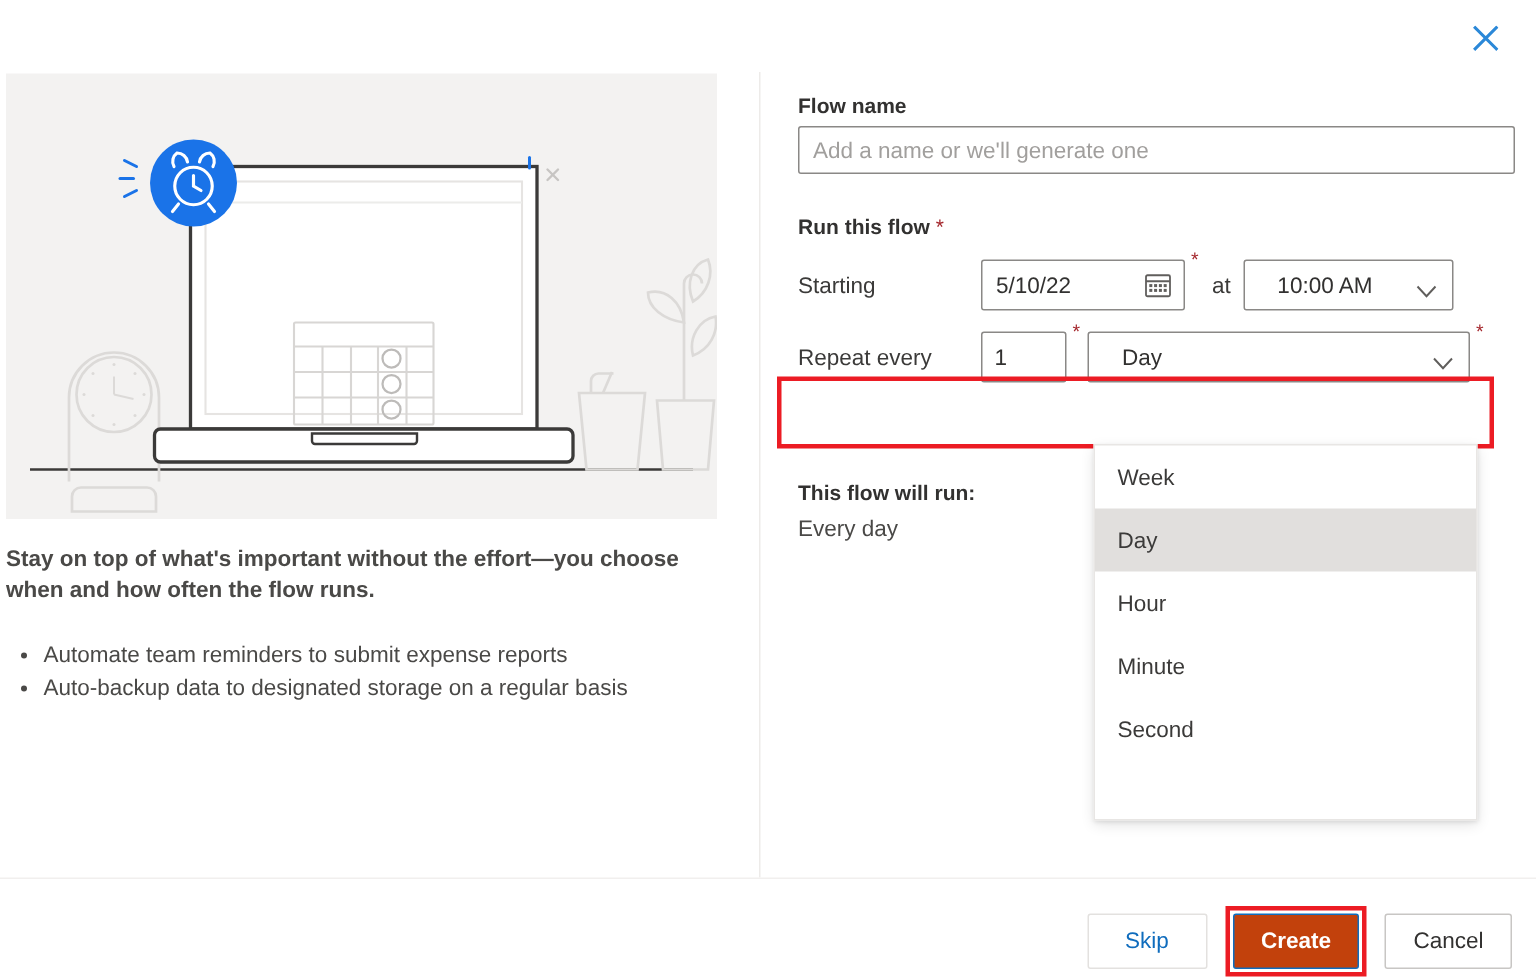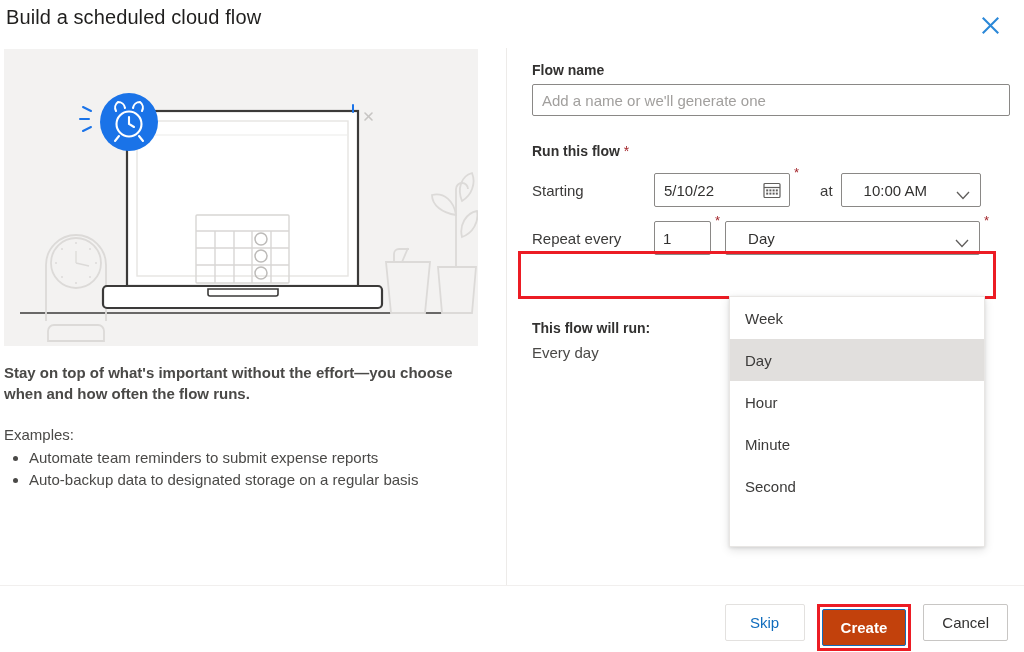--- a/index.html
+++ b/index.html
@@ -97,21 +97,21 @@
     background: #fff; display:flex; align-items:center;
   }
   .date-wrap input {
     border: none; outline: none; background: transparent;
     width: 96px; height: 30px; padding-left: 9px;
     font-family: "Liberation Sans", sans-serif; font-size: 15px; color: #323130;
   }
   .cal-icon { position: absolute; right: 8px; top: 7px; }
 
   .star-sep { color:#a4262c; font-size:13px; margin: -10px 5px 0 4px; align-self:flex-start; padding-top:2px;}
-  .at-text { font-size: 15px; color: #3b3a39; margin: 0 8px 0 16px; }
+  .at-text { font-size: 15px; color: #3b3a39; margin: 0 8px 0 4px; }
 
   .combo {
     position: relative;
     height: 34px;
     border: 1px solid #8a8886; border-radius: 2px;
     background: #fff;
     display: flex; align-items: center;
     padding: 0 22px;
     font-size: 15px; color: #323130;
     cursor: pointer;
@@ -150,41 +150,40 @@
   }
   .dd-item.selected { background: #e1dfdd; }
 
   .run-summary { position: absolute; left: 532px; top: 320px; }
   .run-summary .rs-head { font-size: 14px; font-weight: 700; color: #323130; }
   .run-summary .rs-val { font-size: 15px; color: #4a4947; margin-top: 8px; }
 
   
   .footer {
     position: absolute; right: 16px; top: 604px;
-    display: flex; align-items: flex-start; gap: 12px;
+    display: flex; align-items: center; gap: 12px;
   }
   .btn {
     height: 37px; min-width: 80px;
     border-radius: 2px; font-size: 15px;
     font-family: "Liberation Sans", sans-serif;
     cursor: pointer; padding: 0 18px;
   }
   .btn-skip { background:#fff; border:1px solid #e3e1df; color:#0f6cbd; }
   .btn-create { background:#c2410c; border:1px solid #0f6cbd; color:#fff; font-weight:700; }
   .btn-cancel { background:#fff; border:1px solid #c8c6c4; color:#323130; }
   .create-wrap {
     border: 3px solid #ec1c24; padding: 2px; display:inline-block; line-height:0;
   }
 </style>
 </head>
 <body>
 
 <div id="root">
 
-  <div class="dialog-title">Build a scheduled cloud flow</div>
 
   <button class="close-btn">
     <span>
       <svg width="17" height="17" viewBox="0 0 17 17">
         <path d="M1.5 1.5 L15.5 15.5 M15.5 1.5 L1.5 15.5" stroke="#2b88d8" stroke-width="2.1" fill="none" stroke-linecap="square"></path>
       </svg>
     </span>
   </button>
 
   <div class="v-divider"></div>
@@ -273,21 +272,20 @@
         <path d="M125 68 v7 l5 3"></path>
         <path d="M112 62 a7 7 0 0 1 2 -9 a7 7 0 0 1 7 6"></path>
         <path d="M138 62 a7 7 0 0 0 -2 -9 a7 7 0 0 0 -7 6"></path>
         <path d="M115 87 l-4 5 M135 87 l4 5"></path>
       </g>
     </svg>
   </div>
 
   <div class="left-body">
     <p class="lead-text">Stay on top of what's important without the effort—you choose when and how often the flow runs.</p>
-    <p class="examples-label">Examples:</p>
     <ul class="examples">
       <li>Automate team reminders to submit expense reports</li>
       <li>Auto-backup data to designated storage on a regular basis</li>
     </ul>
   </div>
 
   <div class="form">
 
     <label class="field-label">Flow name</label>
     <input class="text-input" type="text" placeholder="Add a name or we'll generate one" style="">

